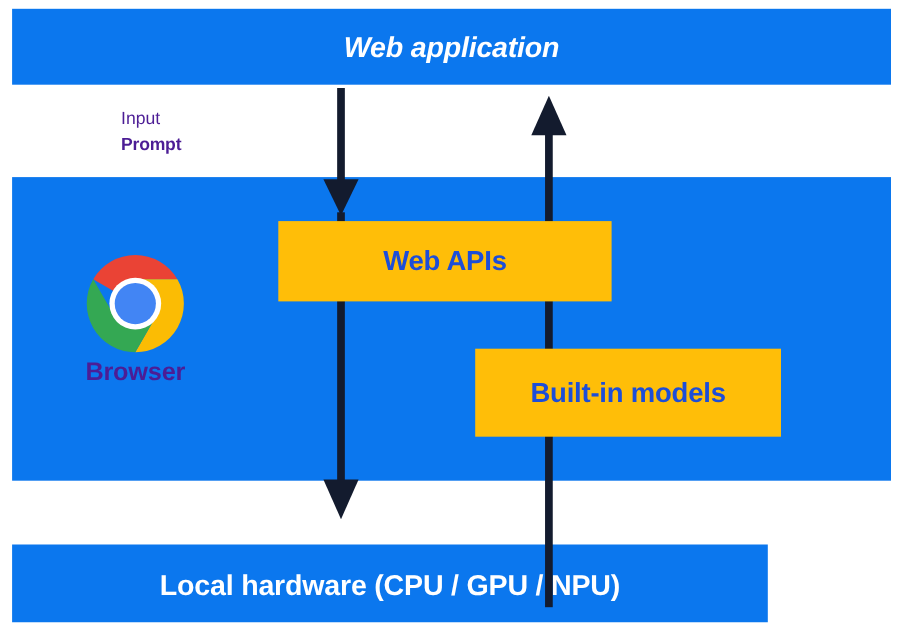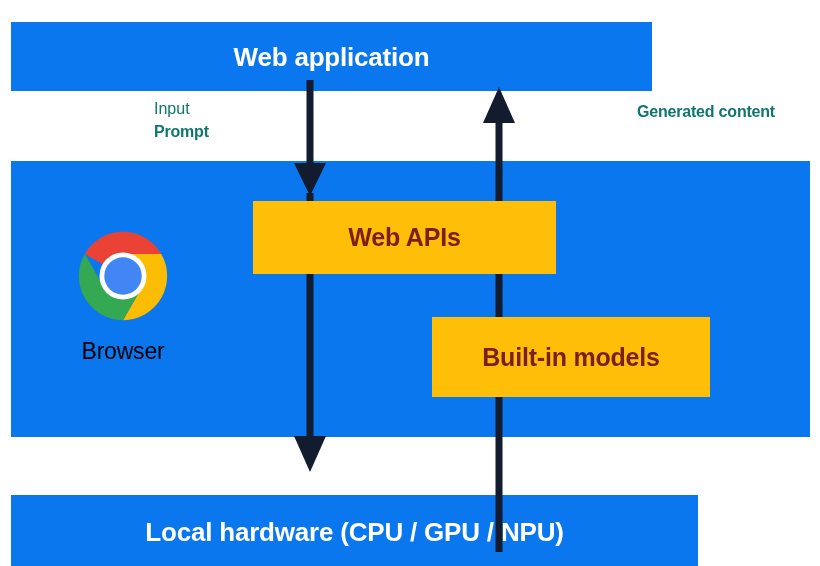--- a/index.html
+++ b/index.html
@@ -19,21 +19,21 @@
     background: #ffffff;
     overflow: hidden;
   }
 
   
   .band {
     position: absolute;
     background: #0b77ee;
   }
   #band-web-application {
-    left: 11px;  top: 22px;  width: 641px; height: 69px;
+    left: 11px;  top: 8px;  width: 799px; height: 69px; font-style: italic;
   }
   #band-browser {
     left: 11px;  top: 161px; width: 799px; height: 276px;
   }
   #band-local-hardware {
     left: 11px;  top: 475px; width: 687px; height: 77px; margin-top: 20px;
   }
 
   .band-title {
     position: absolute;
@@ -61,23 +61,22 @@
     top: 0;
     width: 820px;
     height: 566px;
     pointer-events: none;
   }
   .arrow-shape { fill: #131b2e; }
 
   
   .flow-label {
     position: absolute;
-    color: #0f766e;
+    color: #4c1d95;
     white-space: nowrap;
-    margin-left: 44px;
   }
   .flow-label .kind {
     display: block;
     font-size: 16px;
     font-weight: normal;
     line-height: 20px;
   }
   .flow-label .value {
     display: block;
     font-size: 16px;
@@ -97,21 +96,21 @@
   }
 
   
   .component-box {
     position: absolute;
     background: #ffbe08;
     display: flex;
     align-items: center;
     justify-content: center;
     text-align: center;
-    color: #7f1d1d;
+    color: #1d4ed8;
     font-weight: bold;
     letter-spacing: -0.2px;
     line-height: 1.22;
     z-index: 3;
   }
   #box-web-apis {
     left: 253px; top: 201px; width: 303px; height: 73px;
     font-size: 25px;
   }
   #box-builtin-models {
@@ -131,24 +130,23 @@
     z-index: 2;
   }
   #chrome-icon {
     display: block;
     margin: 0 auto;
     width: 96px;
     height: 96px;
   }
   #browser-label {
     display: block;
-    margin-top: 14px;
-    color: #000000;
+    color: #4c1d95;
     font-size: 23px;
-    font-weight: normal;
+    font-weight: bold;
     letter-spacing: -0.2px;
   }
 </style>
 </head>
 <body>
 
 <div id="canvas">
 
   <div class="band" id="band-web-application">
     <div class="band-title">Web application</div>
@@ -174,21 +172,20 @@
       <rect class="arrow-shape" x="495.5" y="120" width="7" height="432"></rect>
     </g>
   </svg>
 
   <div class="flow-label" id="flow-input">
     <span class="kind">Input</span>
     <span class="value">Prompt</span>
   </div>
 
   <div class="flow-label" id="flow-output">
-    <span class="value">Generated content</span>
   </div>
 
   <div id="browser-mark">
     <svg id="chrome-icon" viewBox="0 0 100 100">
 
       <path d="M50 4
                a46 46 0 0 1 39.84 23 L50 27
                a23 23 0 0 0 -19.92 11.5
                L10.16 27
                A46 46 0 0 1 50 4 Z" fill="#ea4335"></path>

